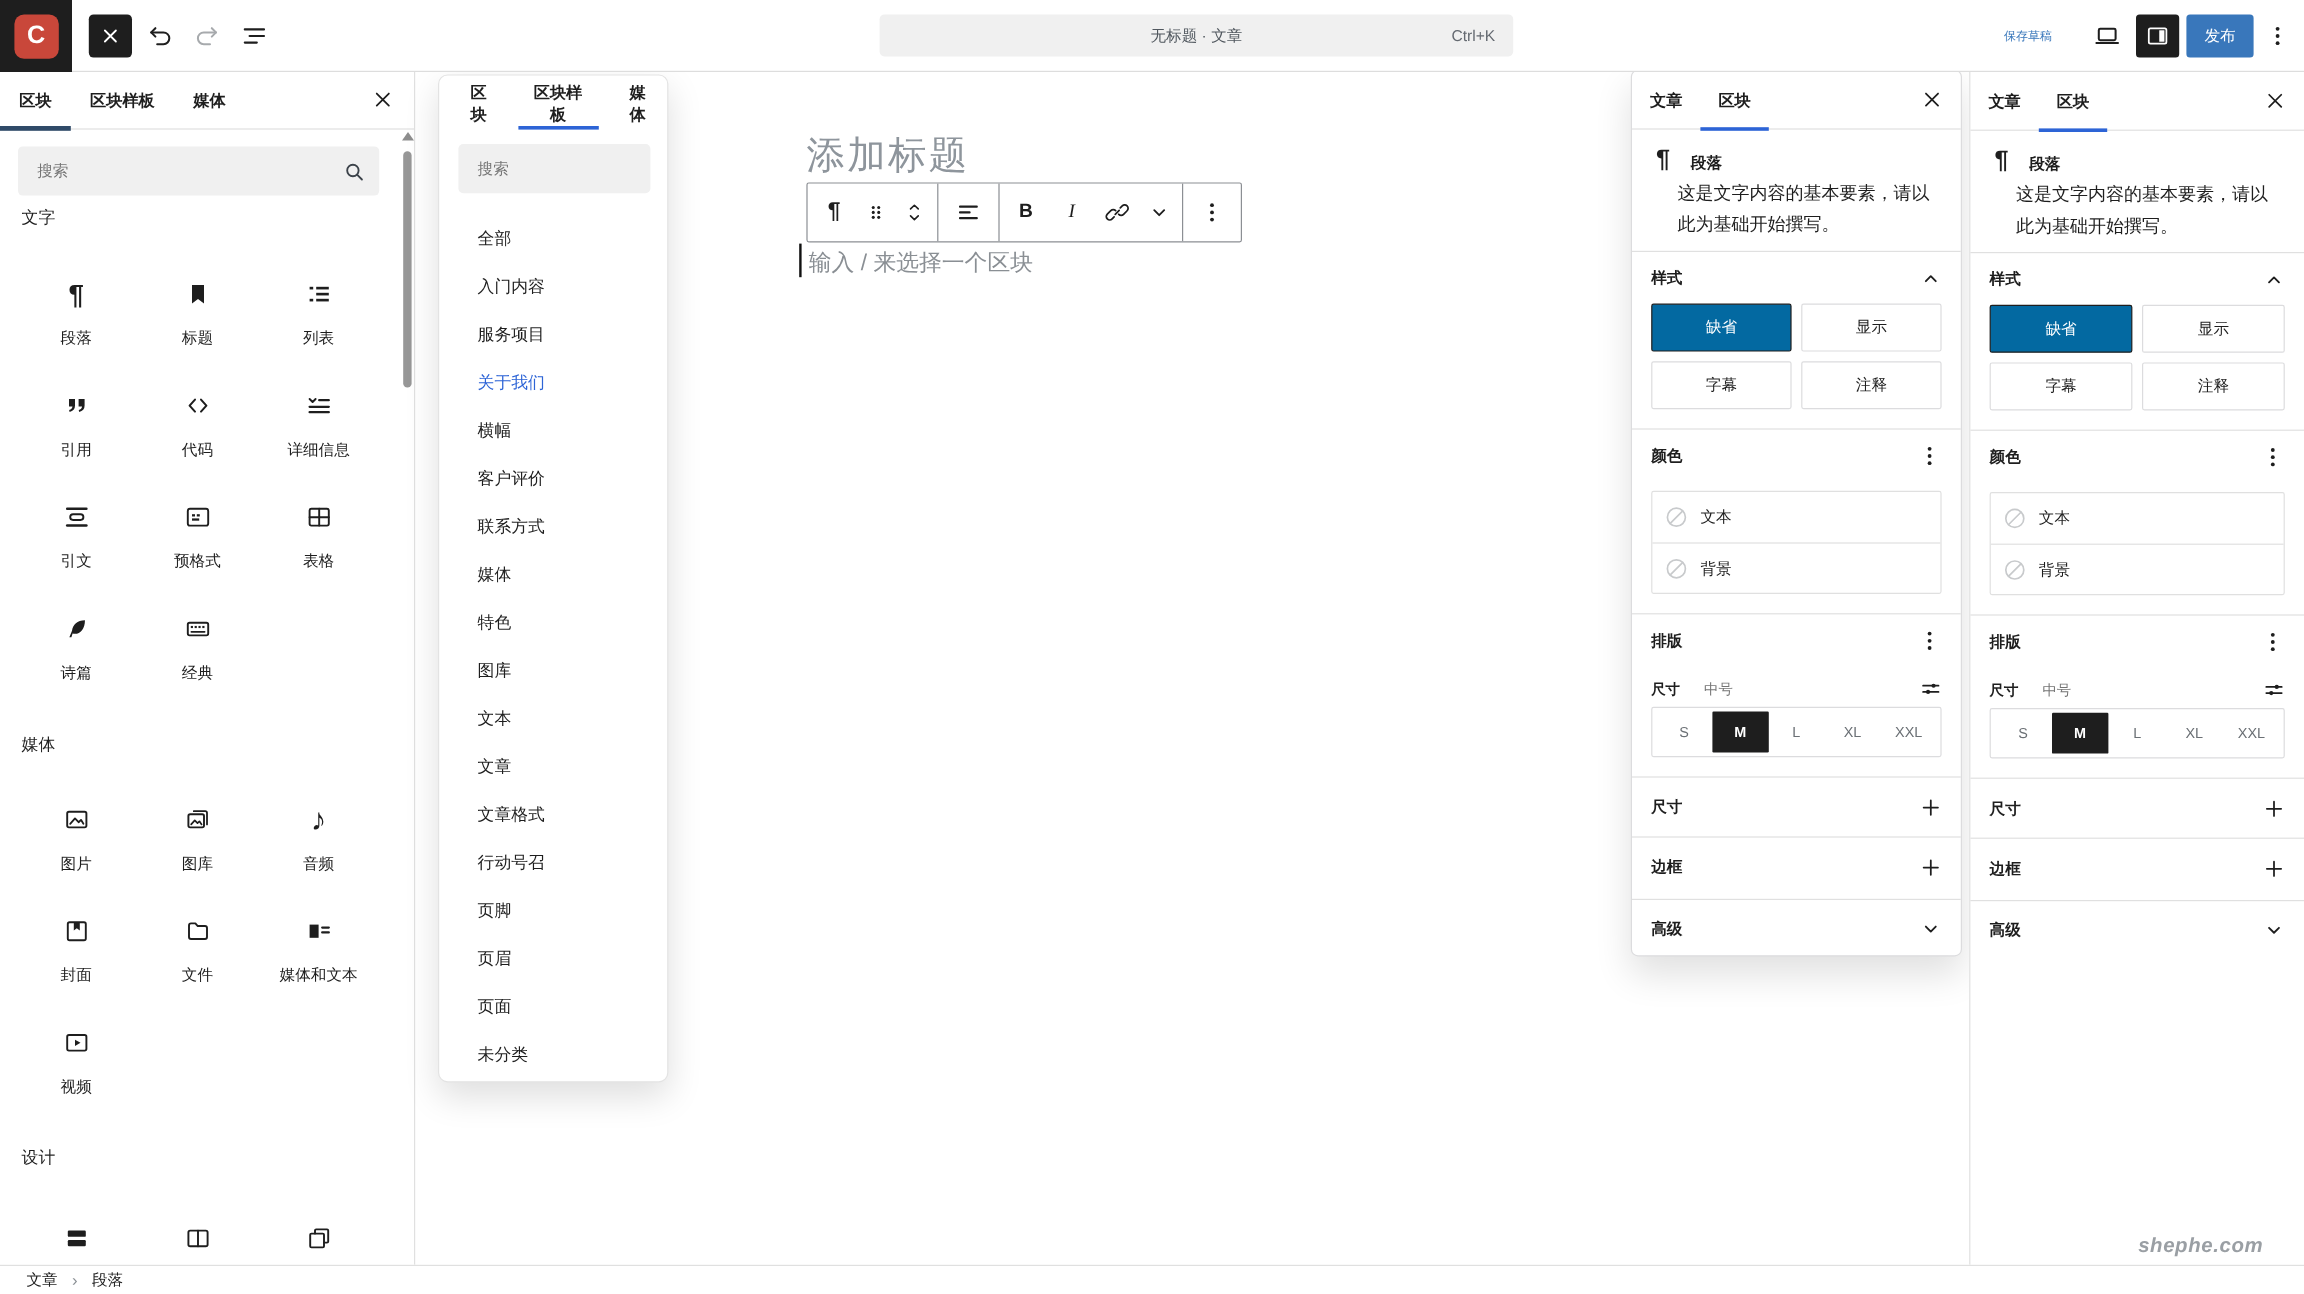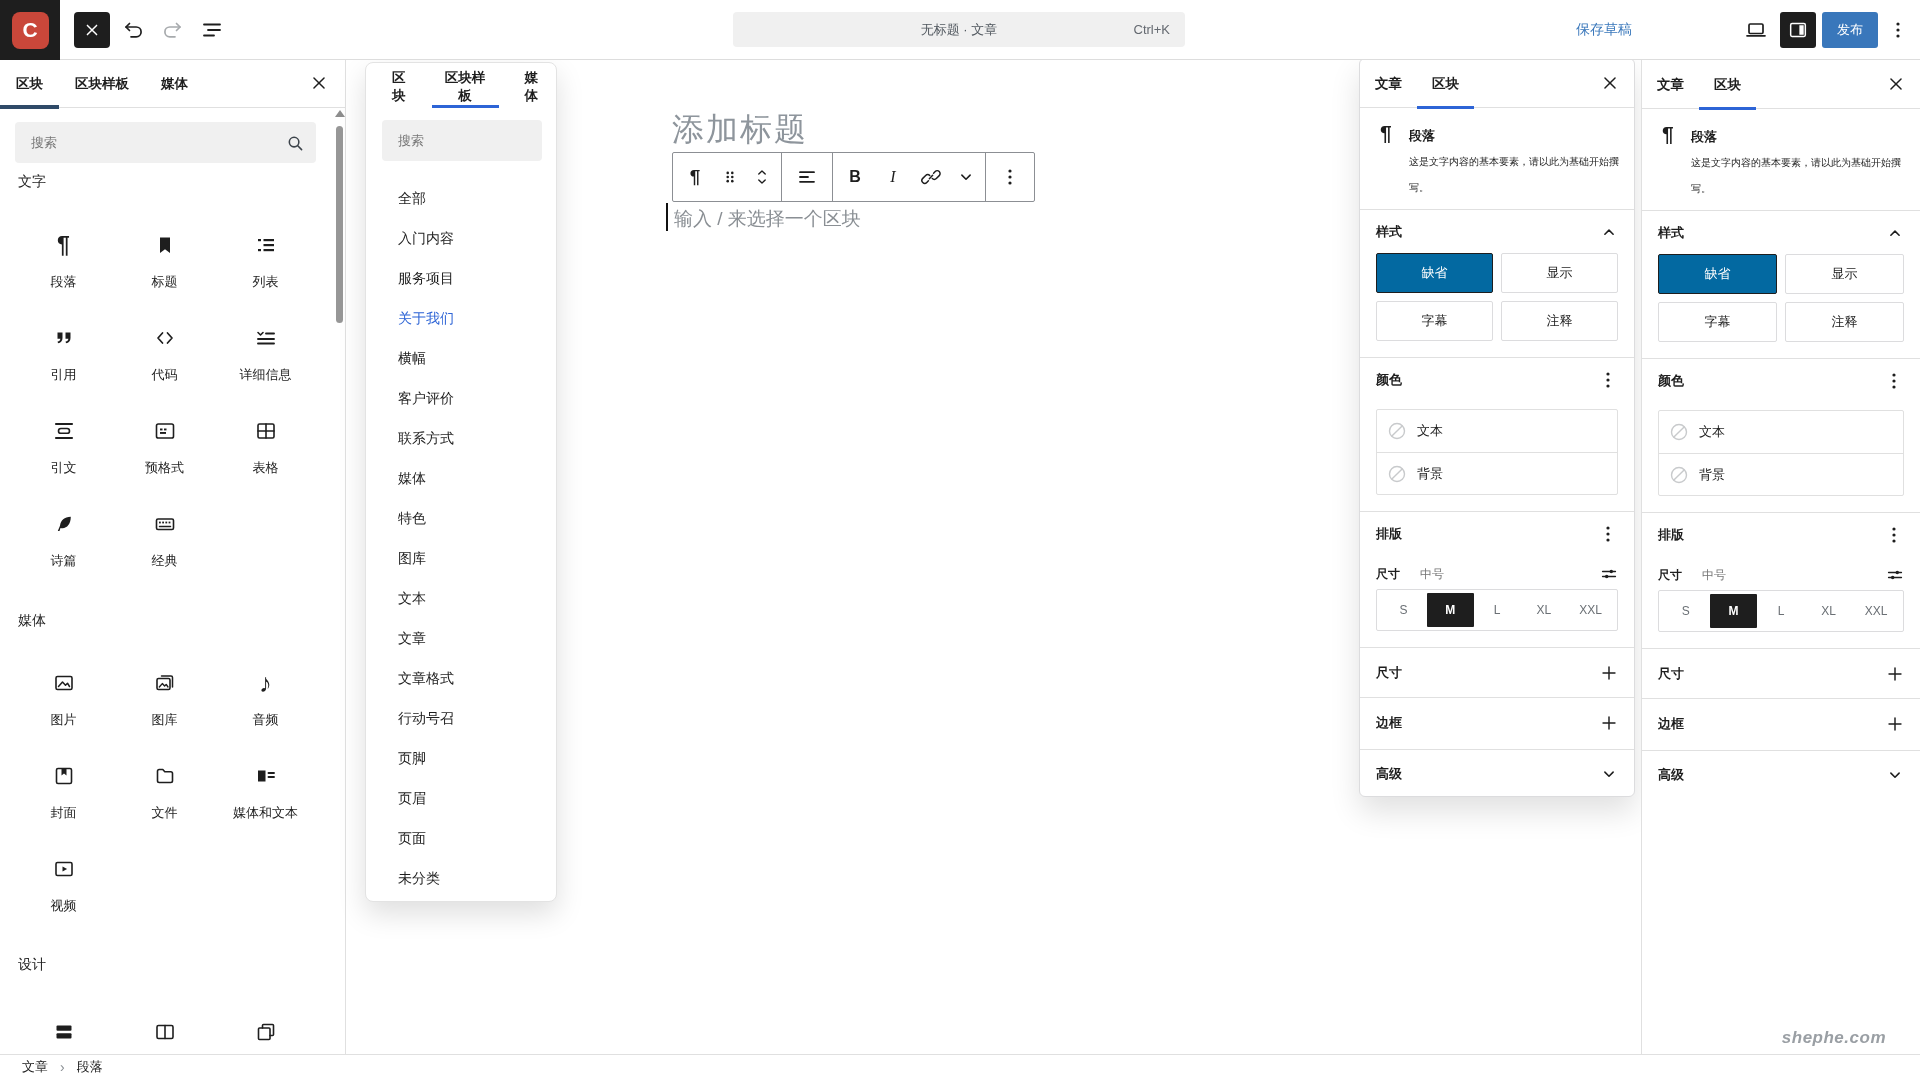--- a/index.html
+++ b/index.html
@@ -15,24 +15,24 @@
        font-family:"Liberation Sans","DejaVu Sans",sans-serif;color:var(--ink)}
   .icon-slot{display:inline-flex;align-items:center;justify-content:center}
   .icon-slot svg{display:block}
 
   
   .topbar{position:absolute;left:0;top:0;width:1920px;height:60px;background:#fff;border-bottom:1px solid #ddd;z-index:40}
   .logo{position:absolute;left:0;top:0;width:60px;height:60px;background:#1e1e1e;display:flex;align-items:center;justify-content:center}
   .logo-badge{width:37px;height:37px;border-radius:8px;background:var(--red);color:#fff;font-weight:bold;font-size:21px;display:flex;align-items:center;justify-content:center}
   .close-inserter{position:absolute;left:74px;top:12px;width:36px;height:36px;background:#1e1e1e;border-radius:4px;display:flex;align-items:center;justify-content:center}
   .tb-ico{position:absolute;top:18px;width:24px;height:24px}
-  .cmdbar{position:absolute;left:733px;top:12px;width:452px;height:35px;background:#f0f0f0;border-radius:4px;
+  .cmdbar{position:absolute;left:733px;top:12px;width:528px;height:35px;background:#f0f0f0;border-radius:4px;
           display:flex;align-items:center;justify-content:center;font-size:13px;color:#50575e}
   .cmd-short{position:absolute;right:15px;top:0;height:35px;display:flex;align-items:center;color:#646970}
-  .savedraft{position:absolute;left:1576px;top:0;height:60px;display:flex;align-items:center;font-size:14px;color:var(--publish)}
+  .savedraft{position:absolute;left:1670px;top:0;height:60px;display:flex;align-items:center;font-size:10px;color:var(--publish)}
   .preview-ico{position:absolute;left:1744px;top:18px}
   .settings-toggle{position:absolute;left:1780px;top:12px;width:36px;height:36px;background:#1e1e1e;border-radius:3px;display:flex;align-items:center;justify-content:center}
   .publish-btn{position:absolute;left:1822px;top:12px;width:56px;height:36px;background:var(--publish);color:#fff;border-radius:3px;font-size:13px;display:flex;align-items:center;justify-content:center}
   .top-kebab{position:absolute;left:1886px;top:18px;width:24px;height:24px}
 
   
   .inserter{position:absolute;left:0;top:60px;width:346px;height:994px;background:#fff;border-right:1px solid var(--line);z-index:10;overflow:hidden}
   .ins-tabrow{position:absolute;left:0;right:0;top:0;height:48px;border-bottom:1px solid var(--line);display:flex}
   .ins-tab{padding:0 16px;height:48px;display:flex;align-items:center;font-size:13.5px;font-weight:600;position:relative}
   .ins-tab.active::after{content:"";position:absolute;left:0;right:0;bottom:-1px;height:4px;background:var(--ins-underline)}
@@ -80,21 +80,21 @@
   
   .insp{position:absolute;background:#fff;z-index:25}
   .insp.floating{left:1359px;top:58px;width:276px;height:739px;border:1px solid #dcdcde;border-radius:6px;box-shadow:0 15px 30px rgba(0,0,0,.12)}
   .insp.docked{left:1641px;top:60px;width:279px;height:994px;border-left:1px solid var(--line)}
   .insp-tabrow{position:absolute;left:0;right:0;top:0;height:49px;border-bottom:1px solid var(--line);display:flex}
   .insp-tab{padding:0 15px;height:49px;display:flex;align-items:center;font-size:13.5px;font-weight:600;position:relative}
   .insp-tab.active::after{content:"";position:absolute;left:0;right:0;bottom:-1px;height:3px;background:var(--accent)}
   .insp-close{position:absolute;right:12px;top:13px;width:24px;height:24px}
   .insp-pilcrow{position:absolute;left:20px;top:62px;font-size:21px;font-weight:600}
   .insp-blockname{position:absolute;left:49px;top:68px;font-size:13px;font-weight:700}
-  .insp-desc{position:absolute;left:49px;top:90px;width:216px;font-size:10px;line-height:26px;color:var(--ink)}
+  .insp-desc{position:absolute;left:38px;top:90px;width:216px;font-size:15px;line-height:26px;color:var(--ink)}
   .sec-head{position:absolute;left:0;right:0;height:44px;border-top:1px solid var(--line);display:flex;align-items:center;justify-content:space-between;padding:0 14px 0 16px}
   .sec-head .sec-title{font-size:13px;font-weight:600}
   .styles-head{top:150px}
   .style-grid{position:absolute;left:16px;right:16px;top:194px;display:grid;grid-template-columns:1fr 1fr;gap:8px}
   .style-btn{height:40px;border:1px solid #dcdcde;border-radius:2px;font-size:13px;display:flex;align-items:center;justify-content:center;background:#fff}
   .style-btn.active{background:#0369a1;border-color:#1e1e1e;color:#fff}
   .color-head{top:298px}
   .color-box{position:absolute;left:16px;right:16px;top:350px;border:1px solid var(--line);border-radius:2px;display:flex;flex-direction:column}
   .crow{height:42px;display:flex;align-items:center;padding-left:8px;gap:8px}
   .crow + .crow{border-top:1px solid var(--line)}

